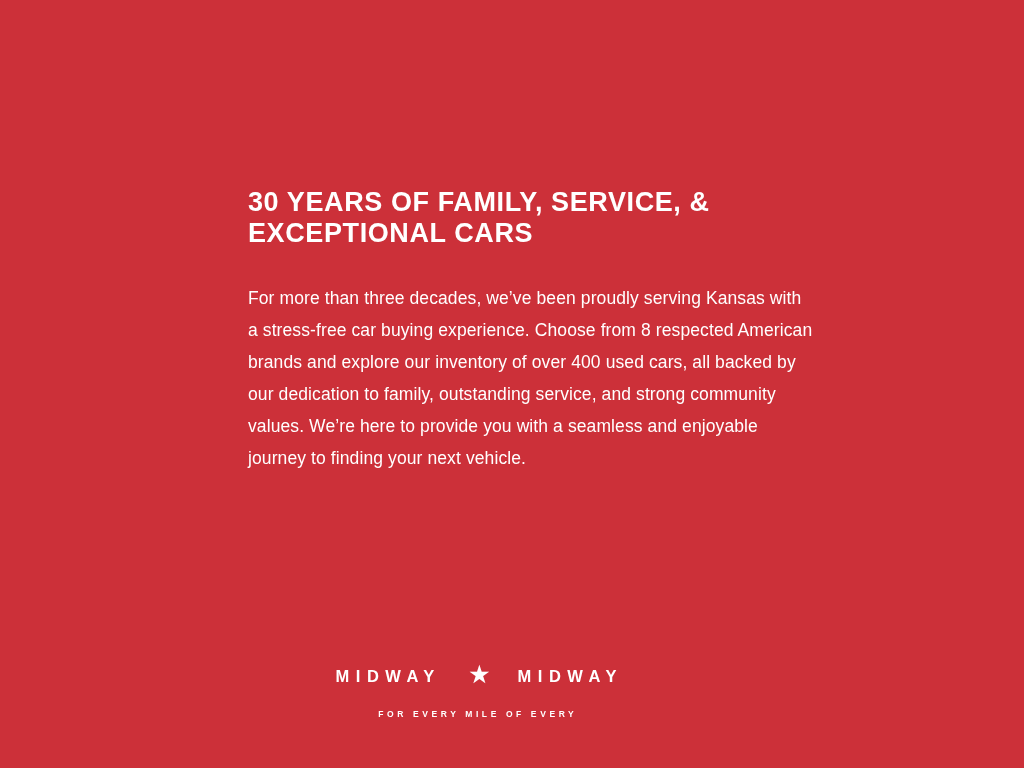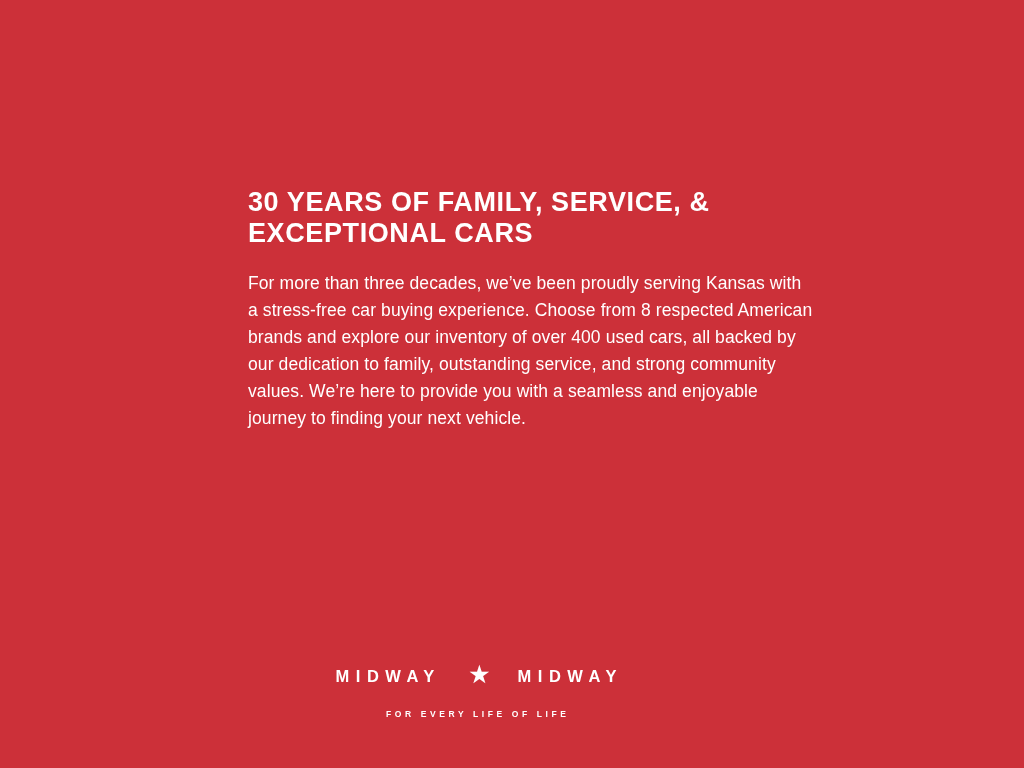--- a/index.html
+++ b/index.html
@@ -35,25 +35,25 @@
     font-weight: 700;
     font-size: 27px;
     line-height: 31px;
     letter-spacing: 0.6px;
     text-transform: uppercase;
     color: #FFFFFF;
     max-width: 560px;
   }
 
   .body-text {
-    margin-top: 9px;
+    margin-top: 21px;
     font-family: "Liberation Sans", sans-serif;
     font-weight: 400;
     font-size: 17.5px;
-    line-height: 27px;
+    line-height: 32px;
     letter-spacing: 0.1px;
     color: #FFFFFF;
     max-width: 585px;
   }
 
   .brand {
     position: absolute;
     left: 0;
     top: 636px;
     width: 928px;
@@ -105,16 +105,16 @@
     <h1 class="heading">30 YEARS OF FAMILY, SERVICE, &amp; EXCEPTIONAL CARS</h1>
     <p class="body-text">For more than three decades, we’ve been proudly serving Kansas with a stress-free car buying experience. Choose from 8 respected American brands and explore our inventory of over 400 used cars, all backed by our dedication to family, outstanding service, and strong community values. We’re here to provide you with a seamless and enjoyable journey to finding your next vehicle.</p>
   </section>
 
   <footer class="brand">
     <div class="brand-row">
       <span class="word">MIDWAY</span>
       <span class="star">★</span>
       <span class="word">MIDWAY</span>
     </div>
-    <div class="tagline">FOR EVERY LIFE OF LIFE</div>
+    <div class="tagline">FOR EVERY MILE OF EVERY</div>
   </footer>
 
 </div>
 
 </body></html>

